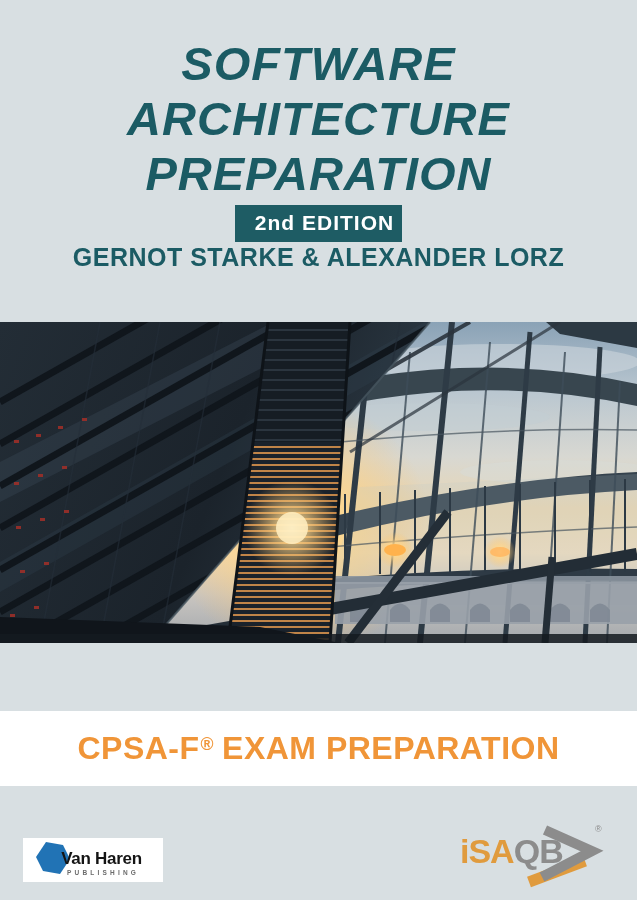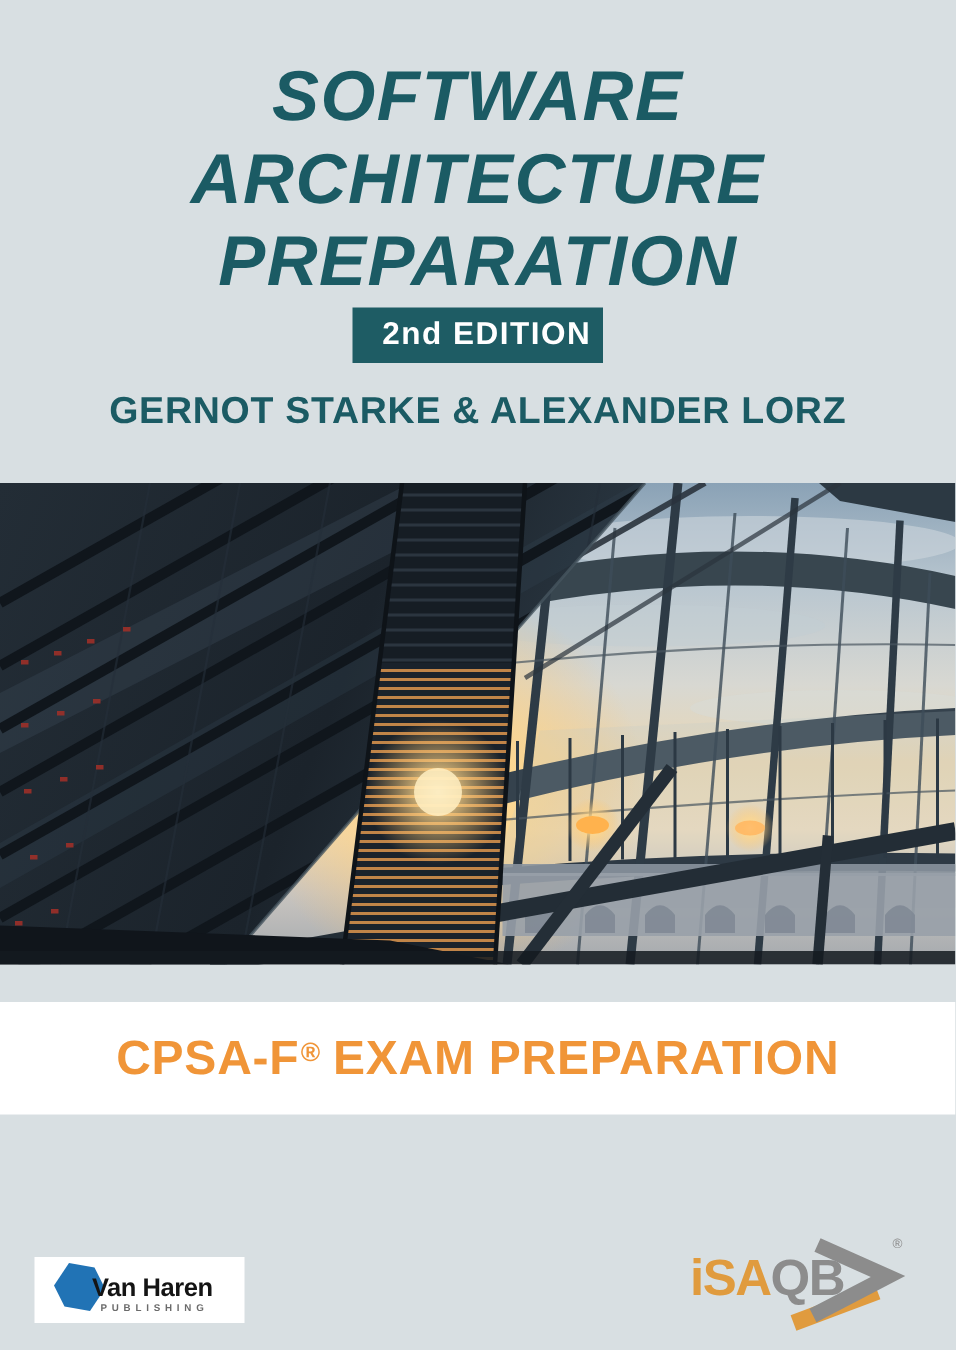--- a/index.html
+++ b/index.html
@@ -15,28 +15,28 @@
     color:#1b5b64;
     font-style:italic;
   }
   .edition-badge{
     display:inline-block;margin-top:4px;
     background:#1e5c64;color:#ffffff;
     font-size:21px;font-weight:bold;letter-spacing:1px;
     padding:6px 8px 7px 20px;
   }
   .authors{
-    margin-top:18px;
+    margin-top:1px;
     font-size:25px;font-weight:bold;letter-spacing:0.5px;
     color:#1b5b64;
   }
   .photo-wrap{position:absolute;top:322px;left:0;width:637px;height:321px;}
   .photo-wrap svg{display:block;}
   .subtitle-band{
-    position:absolute;top:668px;left:0;width:637px;height:75px;
+    position:absolute;top:711px;left:0;width:637px;height:75px;
     background:#ffffff;
     display:flex;align-items:center;justify-content:center;
   }
   .subtitle{
     font-size:32px;font-weight:bold;letter-spacing:0.5px;
     color:#f09538;white-space:nowrap;
   }
   .subtitle .reg{font-size:0.55em;vertical-align:0.5em;margin:0 8px 0 1px;}
   .bottom-section{position:absolute;top:777px;left:0;width:637px;height:123px;}
   

